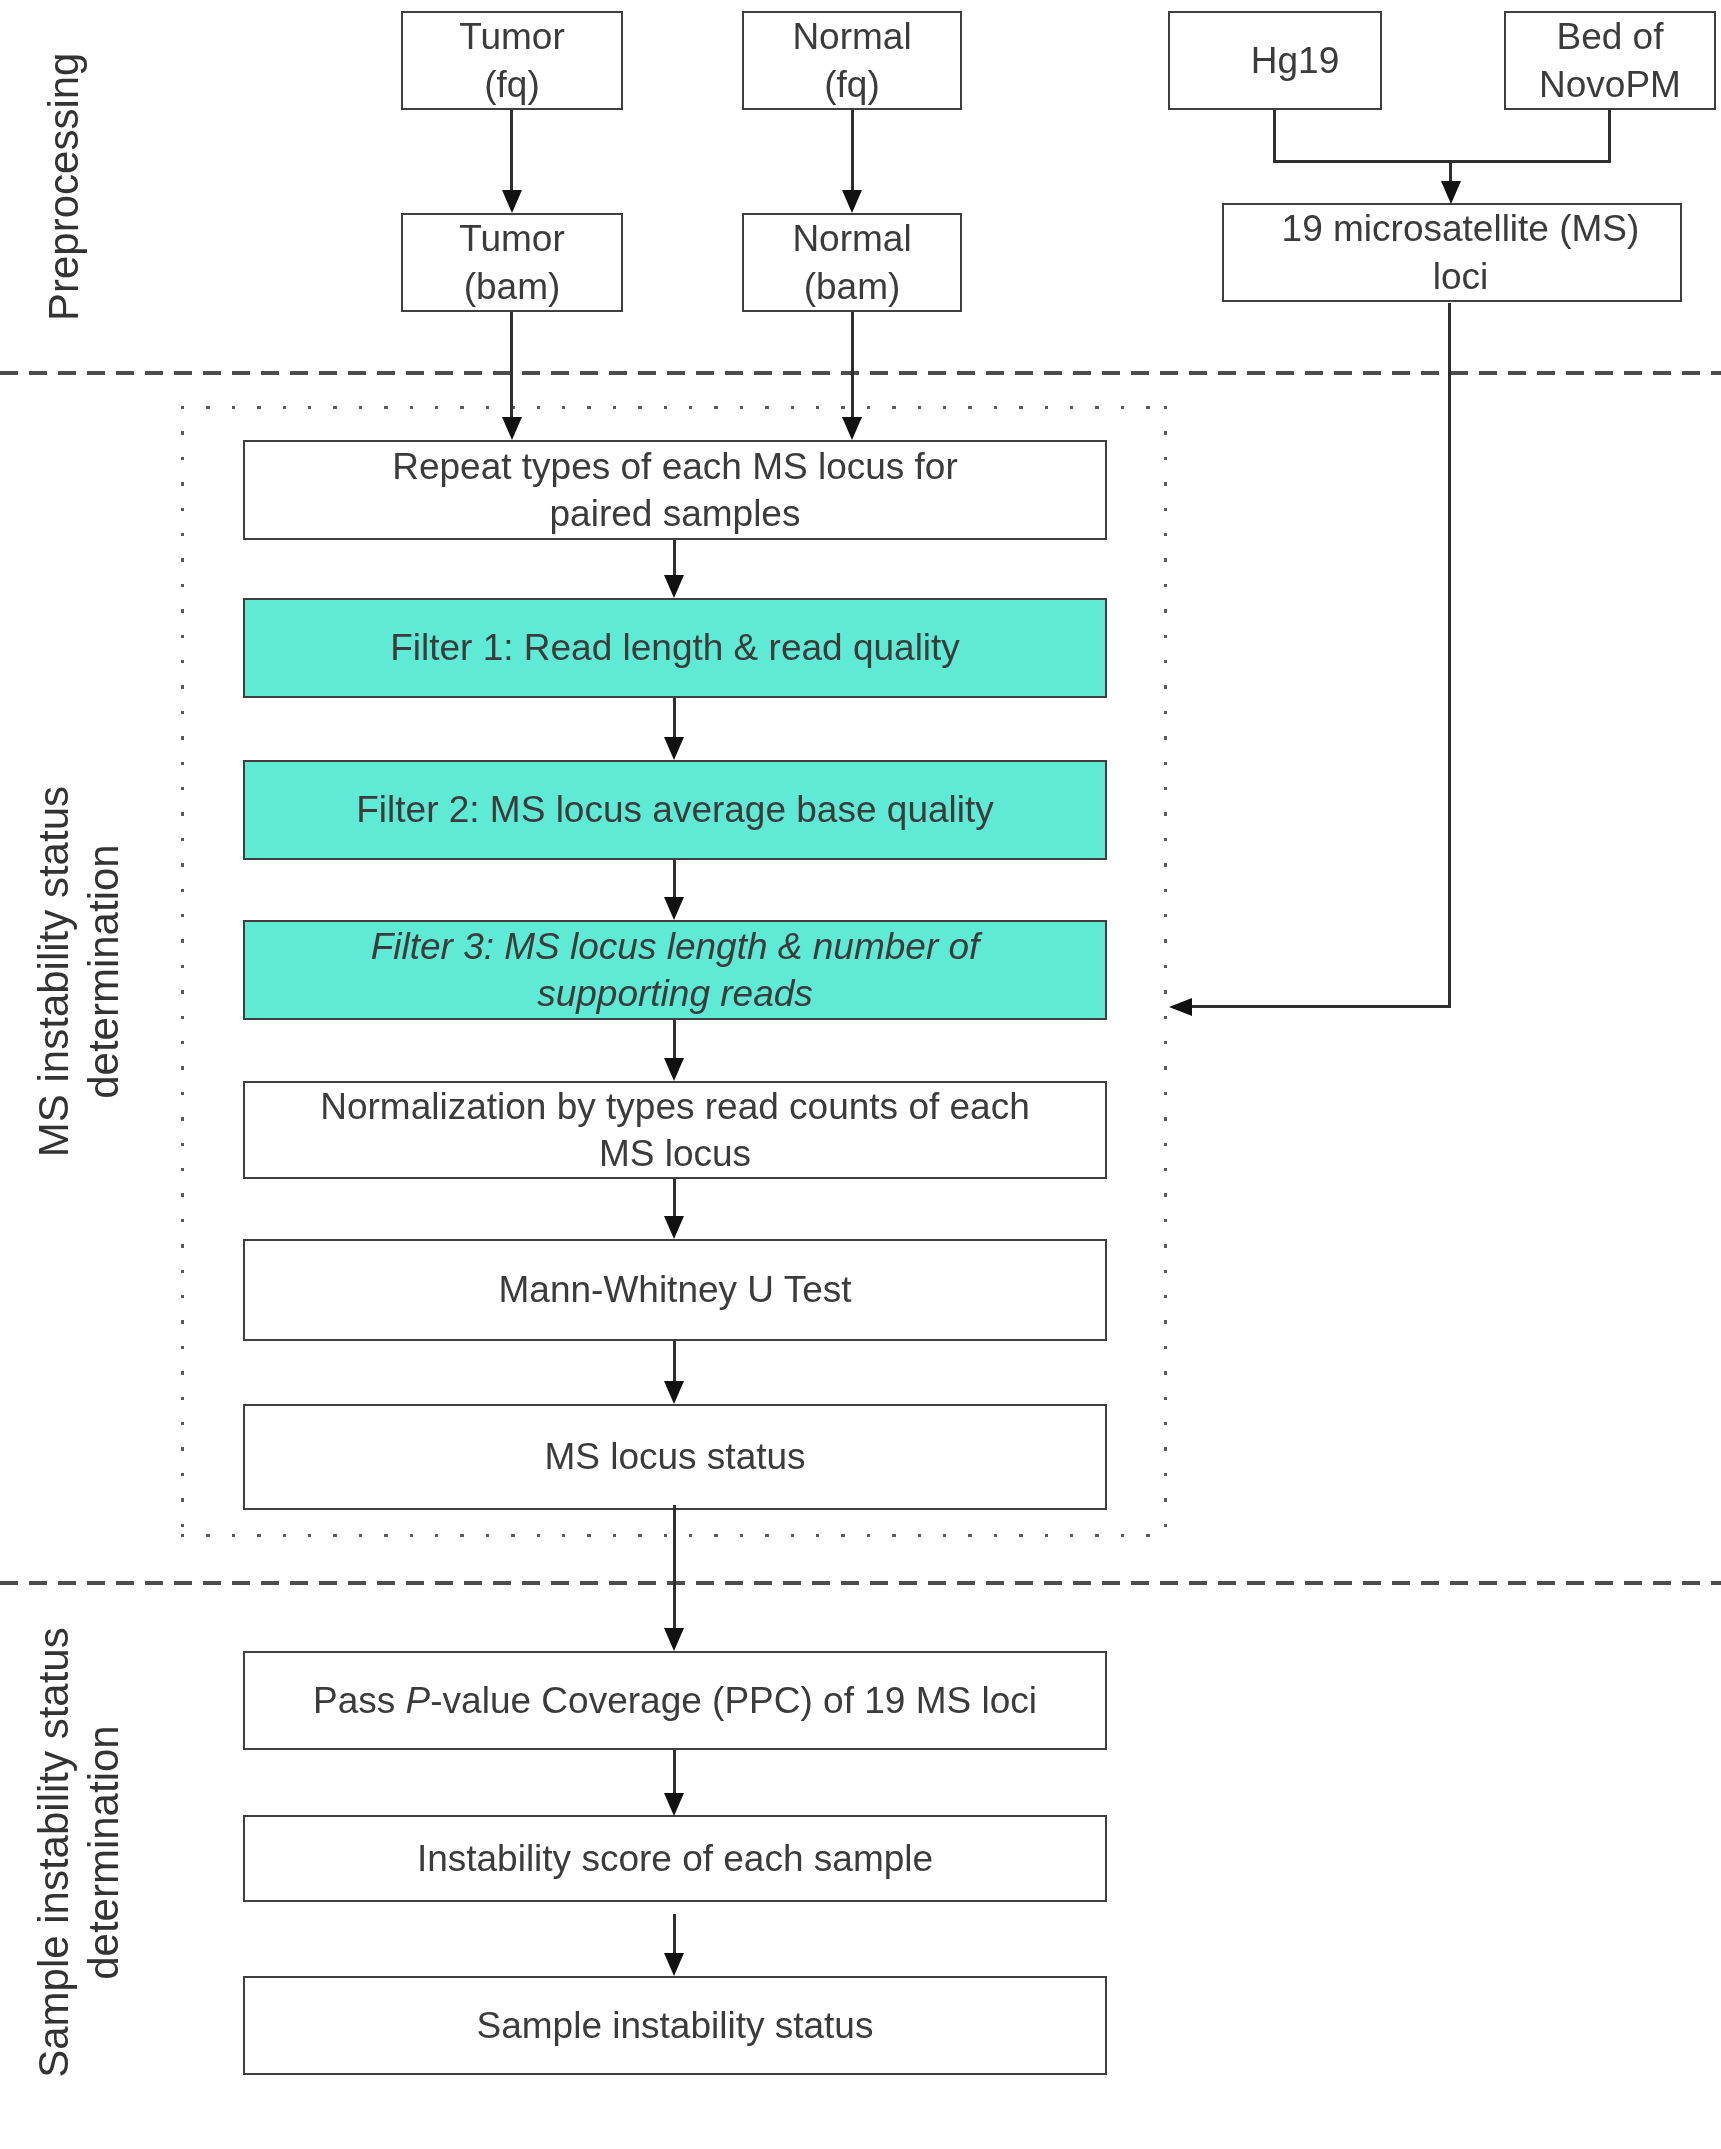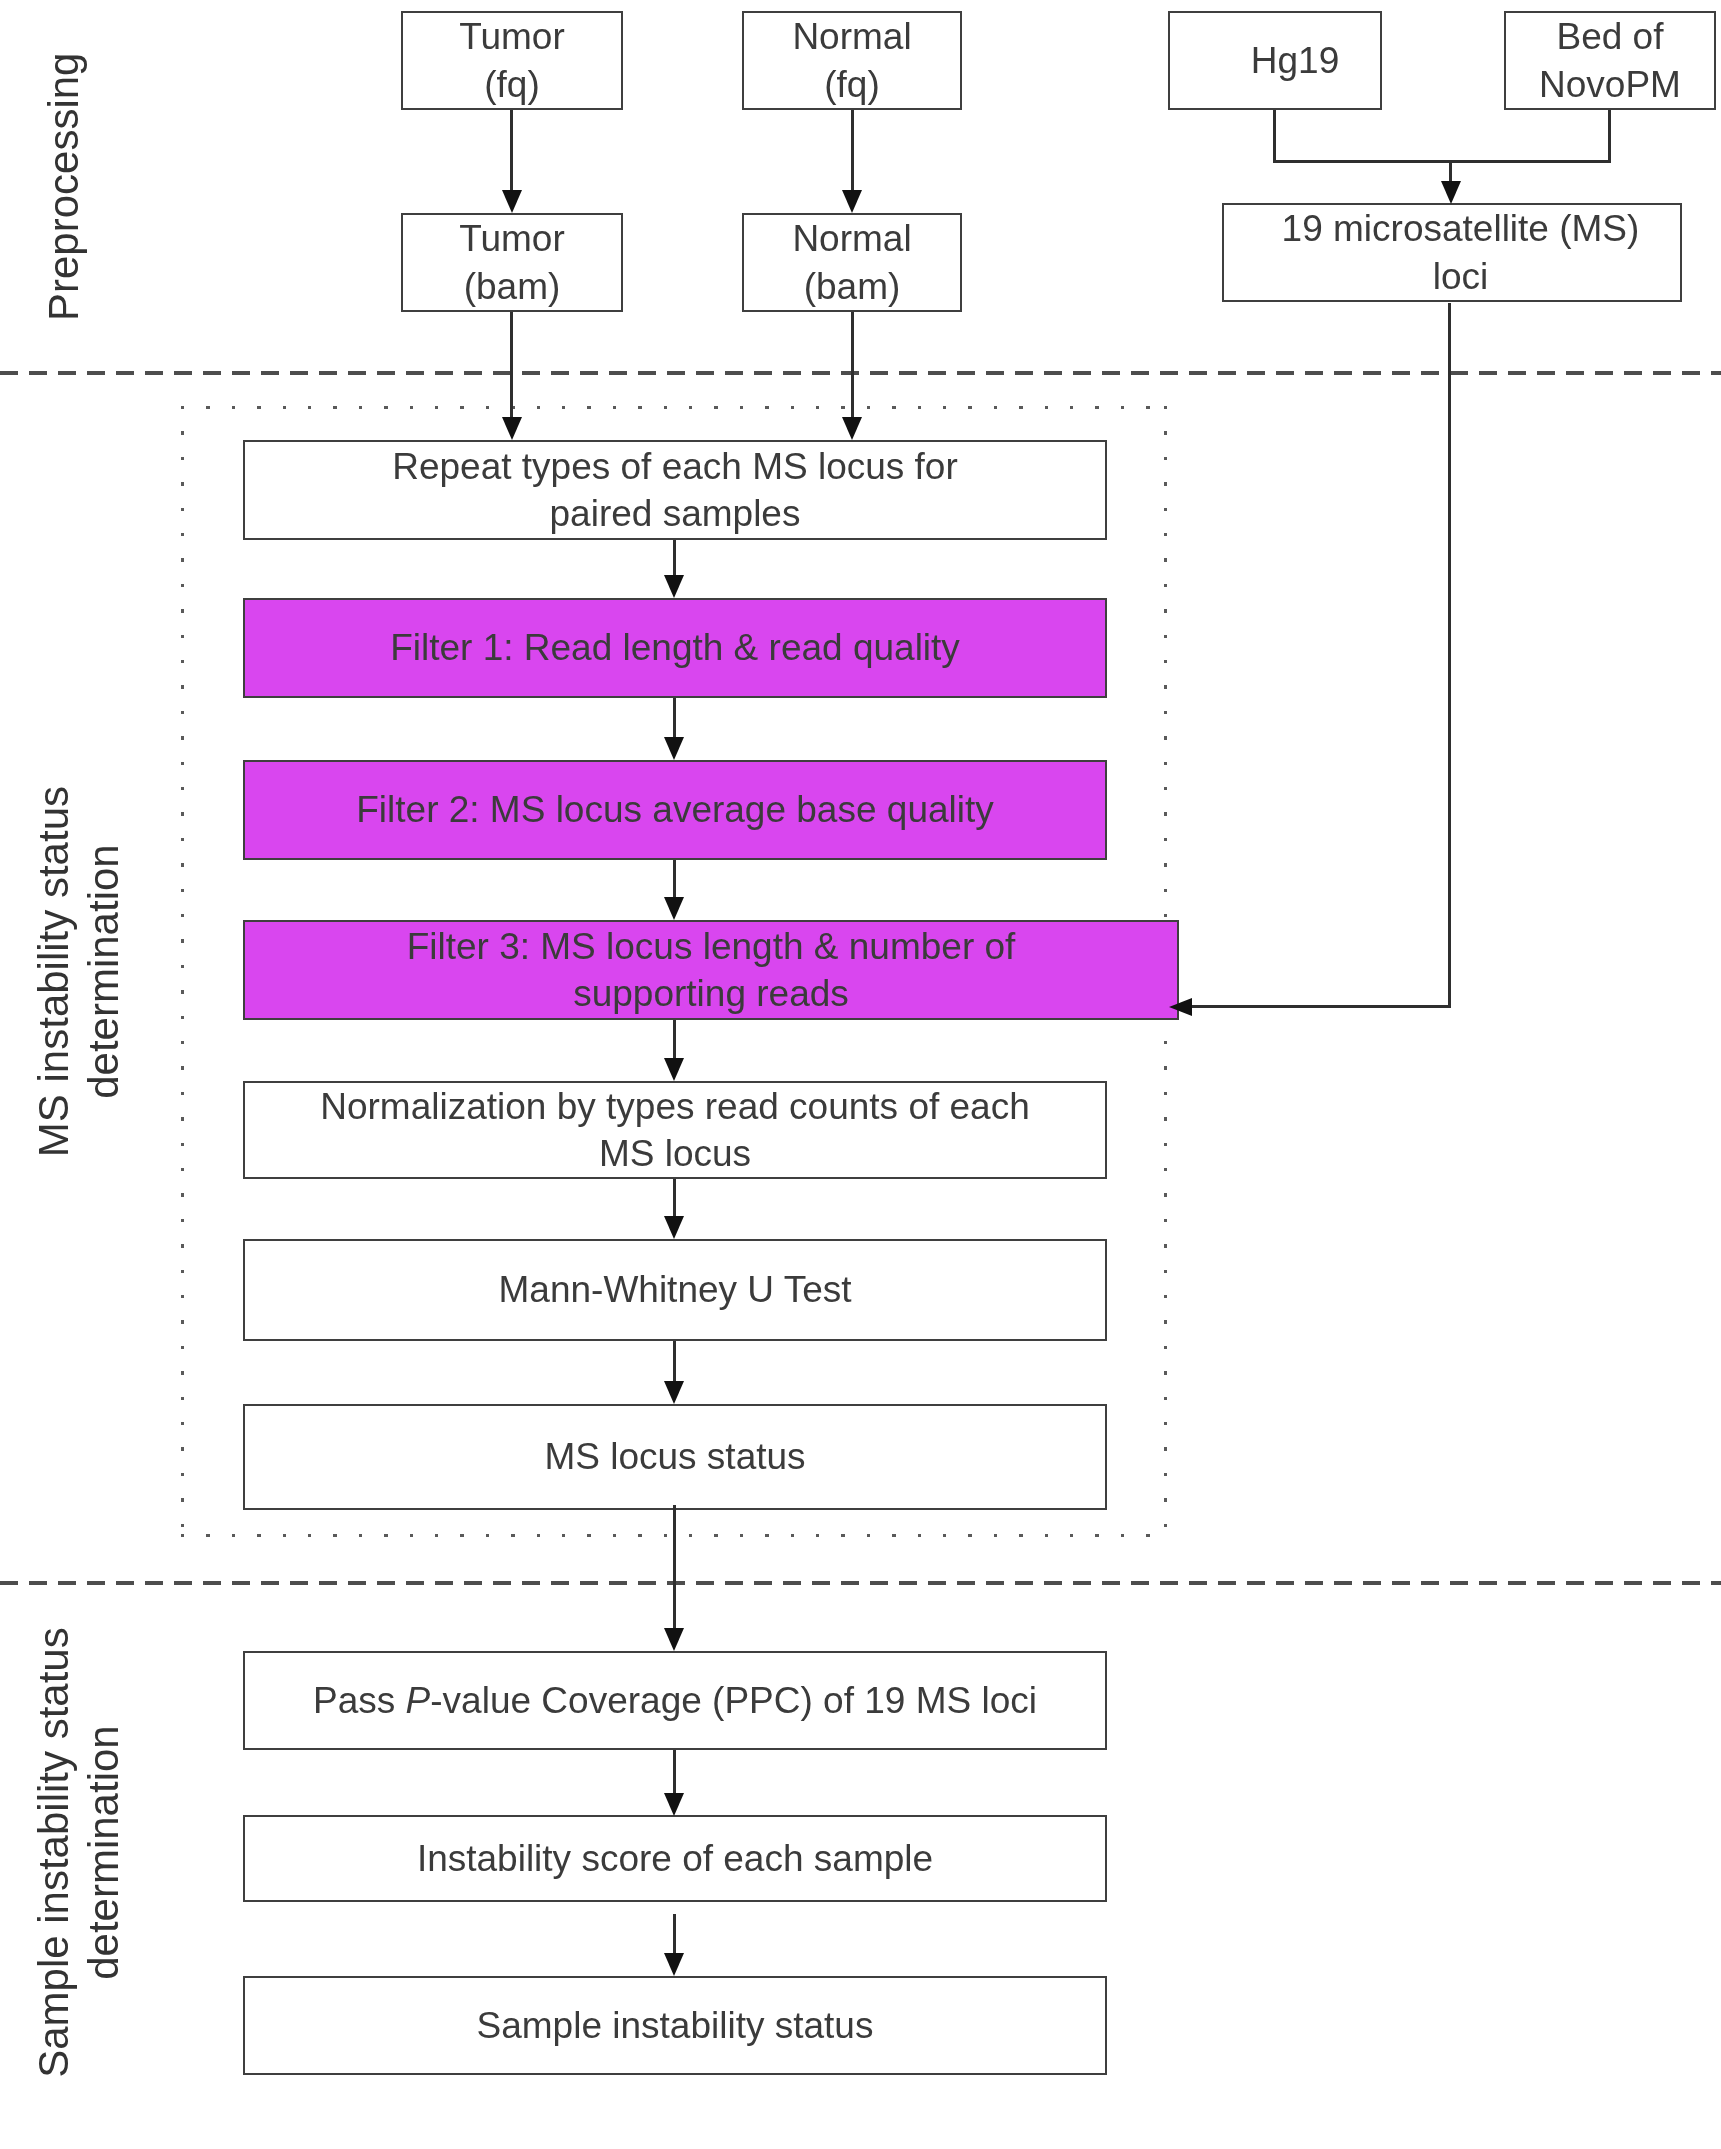--- a/index.html
+++ b/index.html
@@ -18,21 +18,21 @@
     background:#ffffff;
     color:#3b3b3b;
     font-size:37px;
     line-height:1.28;
     display:flex;
     align-items:center;
     justify-content:center;
     text-align:center;
     white-space:pre-line;
   }
-  .node.gray{background:#d946ef;}
+  .node.gray{background:#5eead4;}
   .node .ital{font-style:italic;}
   
   .vline{position:absolute;width:2.5px;background:#2f2f2f;}
   .hline{position:absolute;height:2.5px;background:#2f2f2f;}
   .head-down{
     position:absolute;width:0;height:0;
     border-left:10.2px solid transparent;
     border-right:10.2px solid transparent;
     border-top:23px solid #111111;
   }
@@ -109,21 +109,21 @@
 (bam)</div>
   <div class="node" style="left:742px;top:213px;width:220px;height:99px;">Normal
 (bam)</div>
   <div class="node" style="left:1222px;top:203px;width:460px;height:99px;padding-left:17px;">19 microsatellite (MS)
 loci</div>
 
   <div class="node" style="left:243px;top:440px;width:864px;height:100px;">Repeat types of each MS locus for
 paired samples</div>
   <div class="node gray" style="left:243px;top:598px;width:864px;height:100px;">Filter 1: Read length &amp; read quality</div>
   <div class="node gray" style="left:243px;top:760px;width:864px;height:100px;">Filter 2: MS locus average base quality</div>
-  <div class="node gray" style="left:243px;top:920px;width:936px;height:100px;">Filter 3: MS locus length &amp; number of
+  <div class="node gray" style="left:243px;top:920px;width:864px;height:100px;font-style:italic;">Filter 3: MS locus length &amp; number of
 supporting reads</div>
   <div class="node" style="left:243px;top:1081px;width:864px;height:98px;">Normalization by types read counts of each
 MS locus</div>
   <div class="node" style="left:243px;top:1239px;width:864px;height:102px;">Mann-Whitney U Test</div>
   <div class="node" style="left:243px;top:1404px;width:864px;height:106px;">MS locus status</div>
 
   <div class="node" style="left:243px;top:1651px;width:864px;height:99px;">
     <span><span>Pass </span><span class="ital">P</span><span>-value Coverage (PPC) of 19 MS loci</span></span>
   </div>
   <div class="node" style="left:243px;top:1815px;width:864px;height:87px;">Instability score of each sample</div>

